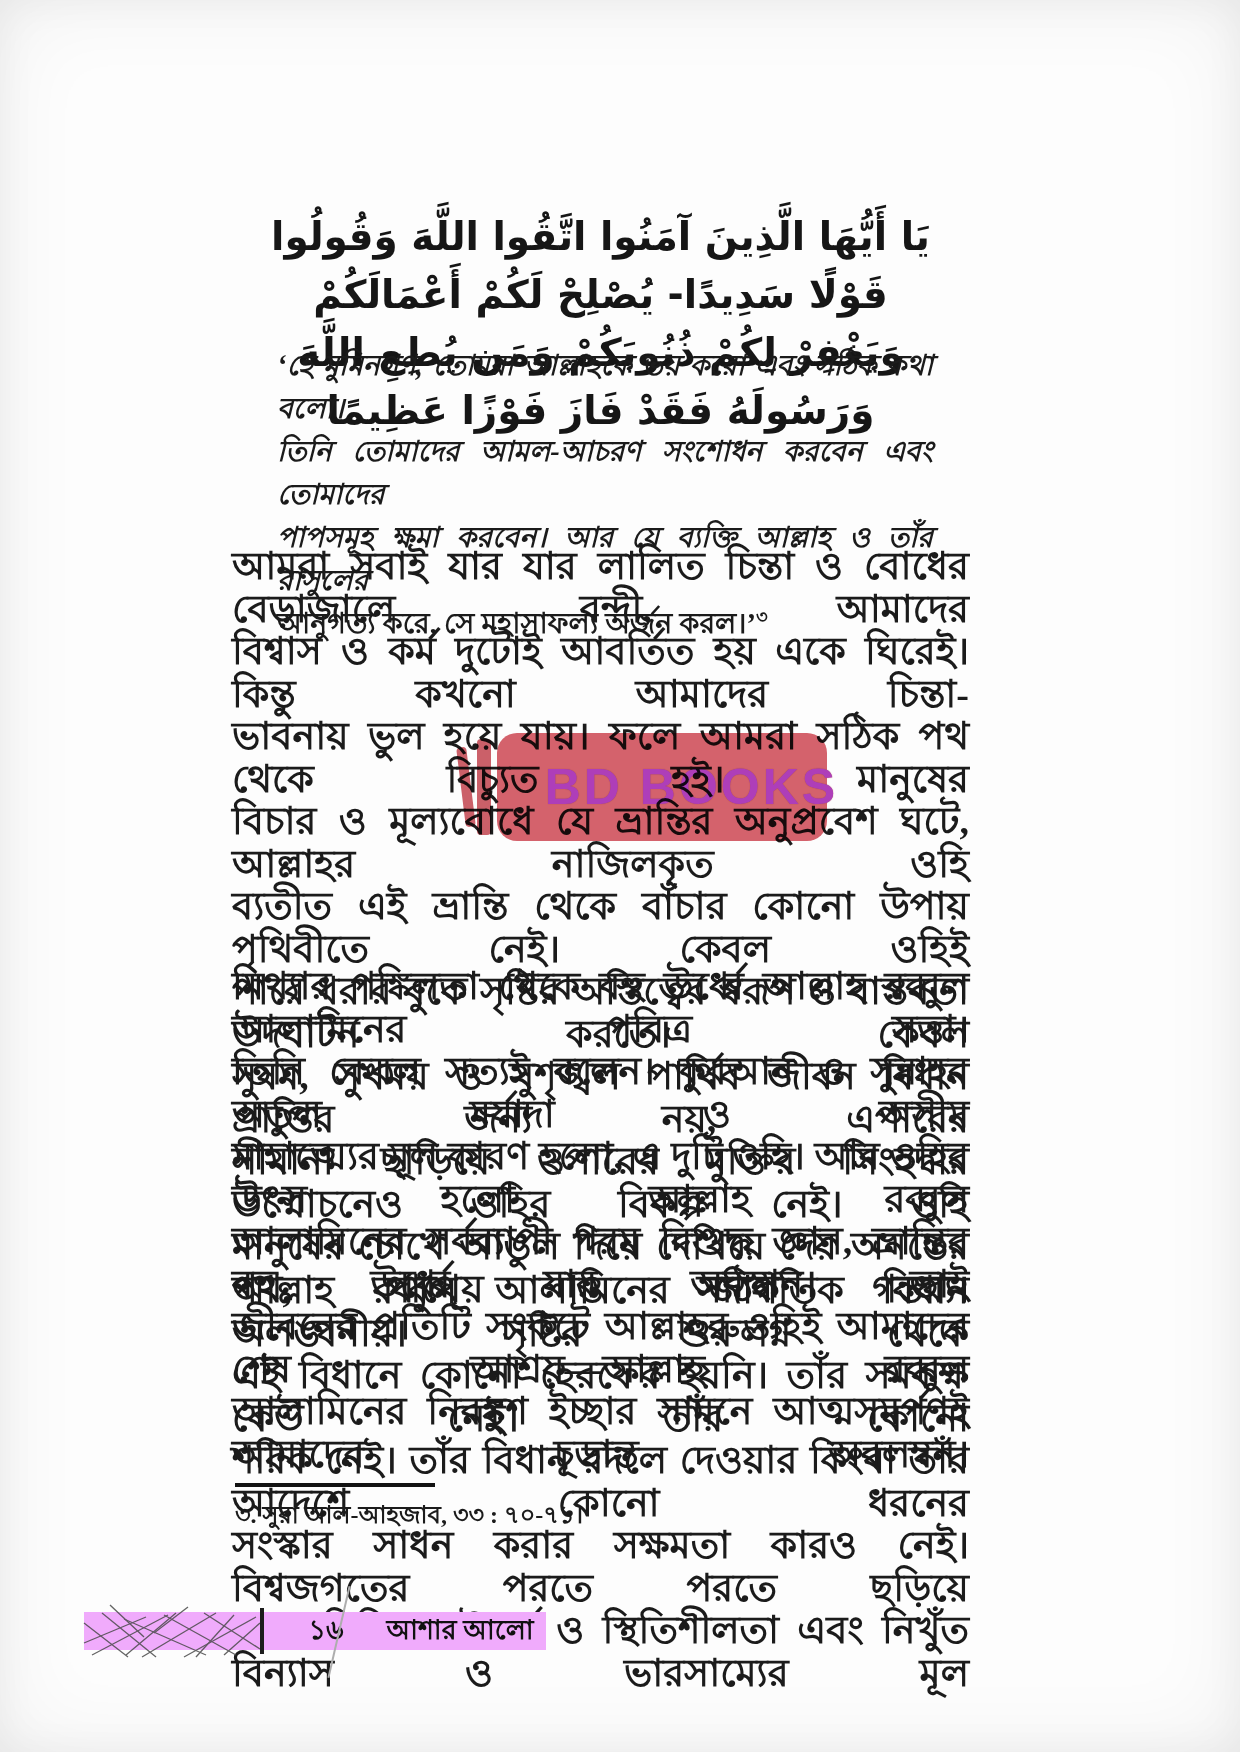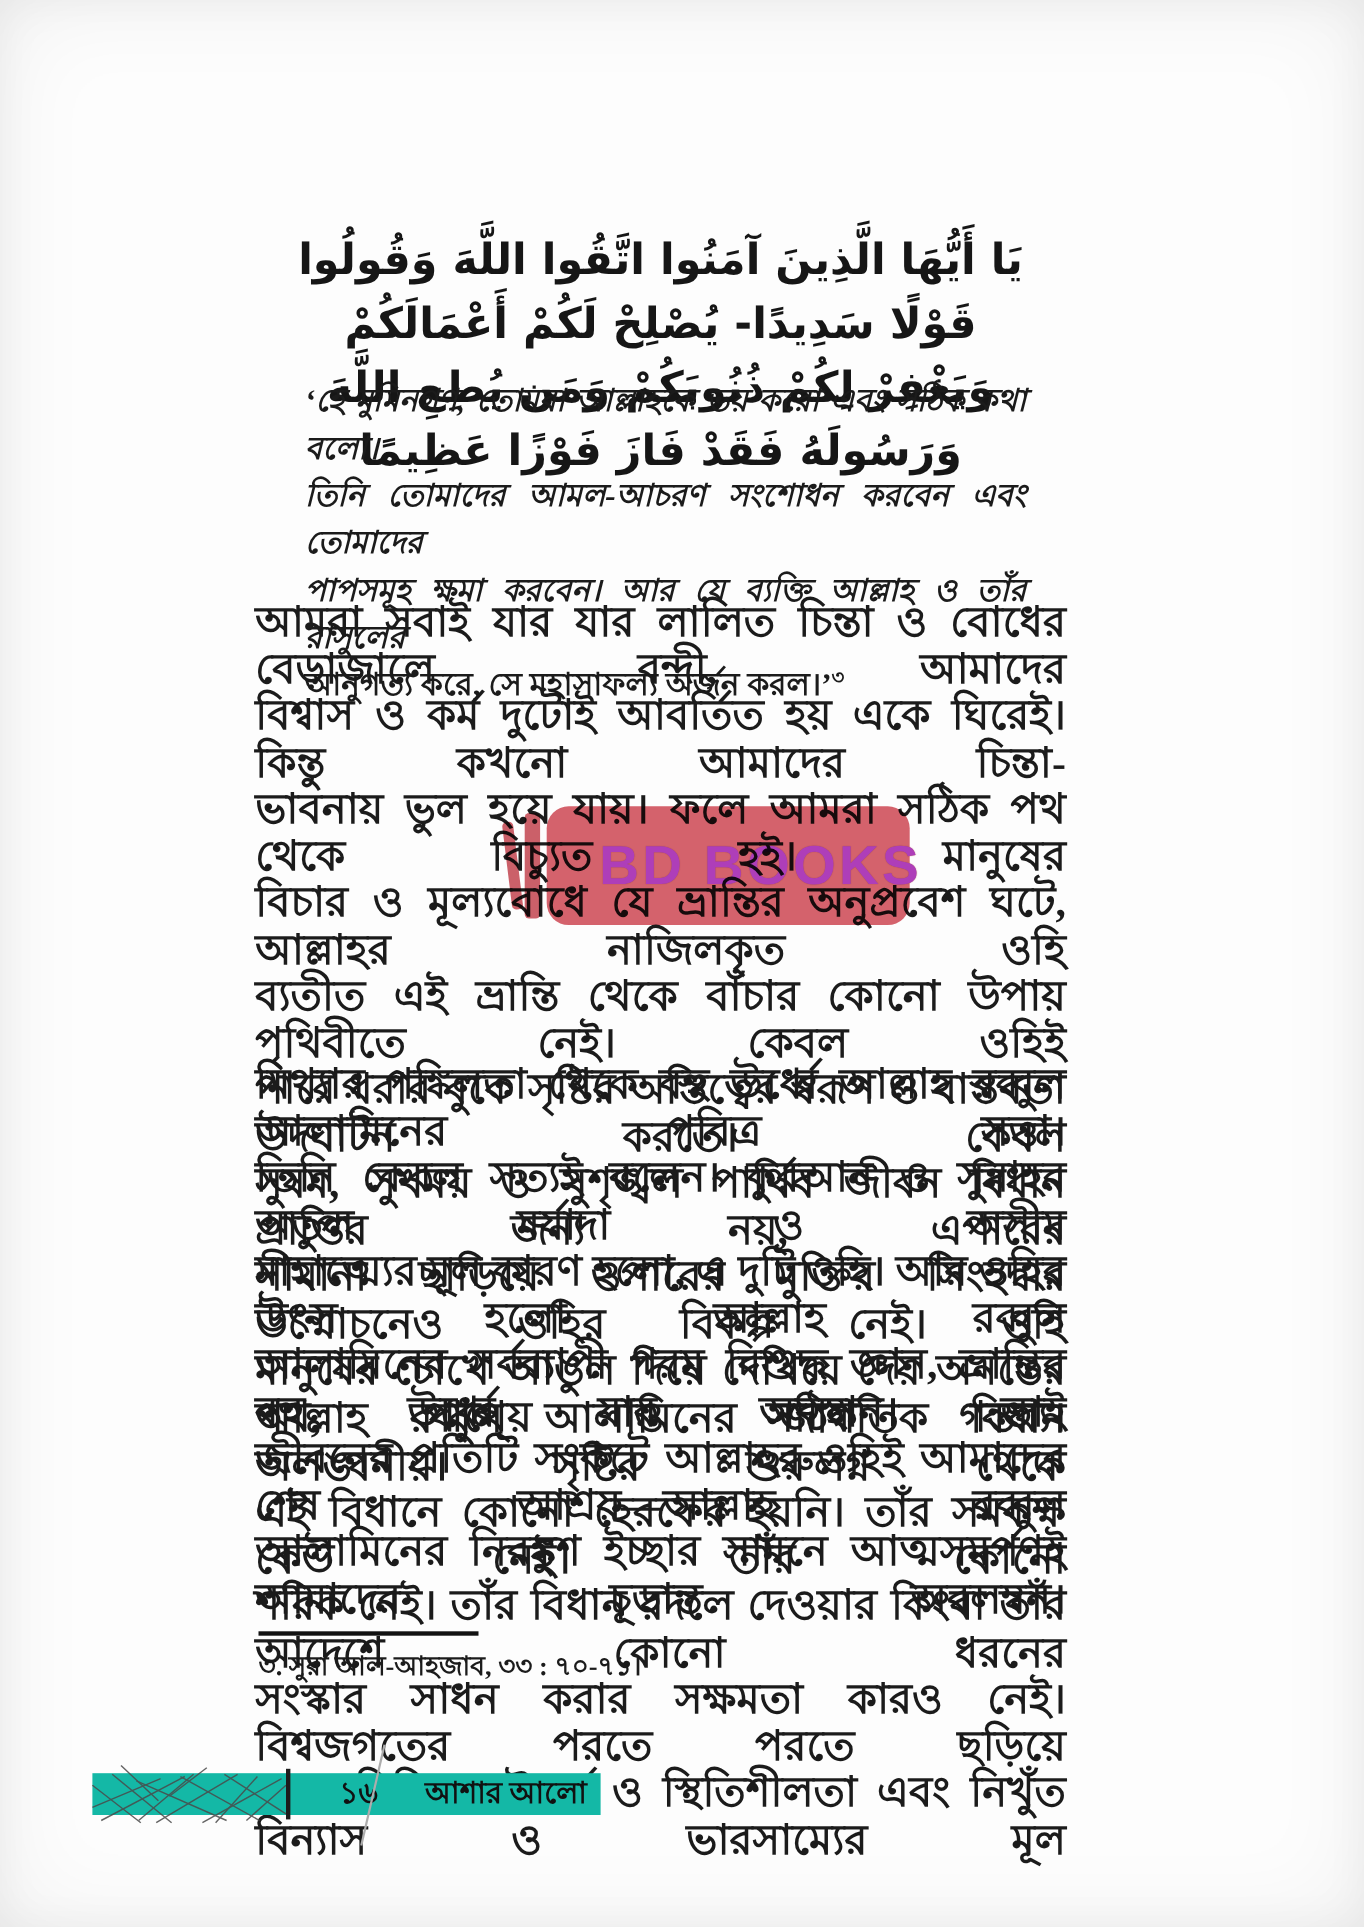--- a/index.html
+++ b/index.html
@@ -69,21 +69,21 @@
     position:absolute;left:42px;top:0;width:389px;height:108px;
     display:flex;align-items:center;justify-content:center;
     font-family:"Liberation Sans","DejaVu Sans",sans-serif;
     font-weight:bold;font-size:50px;letter-spacing:3px;
     color:#a21caf;text-shadow:0 0 1px #8f2730;
   }
 
   
   .footer-bar{
     left:84px;top:1612px;width:462px;height:38px;
-    background:#14b8a6;
+    background:#f0abfc;
   }
   .footer-pattern{position:absolute;left:0;top:-9px;width:178px;height:56px;overflow:visible;}
   .footer-divider{position:absolute;left:176px;top:-4px;width:4px;height:46px;background:#1c1c1c;}
   .footer-pageno{
     position:absolute;left:192px;top:0;width:100px;height:38px;
     display:flex;align-items:center;justify-content:center;
     font-size:27px;font-weight:bold;color:#111;
   }
   .footer-slash{
     position:absolute;left:254px;top:-27px;width:2px;height:94px;

